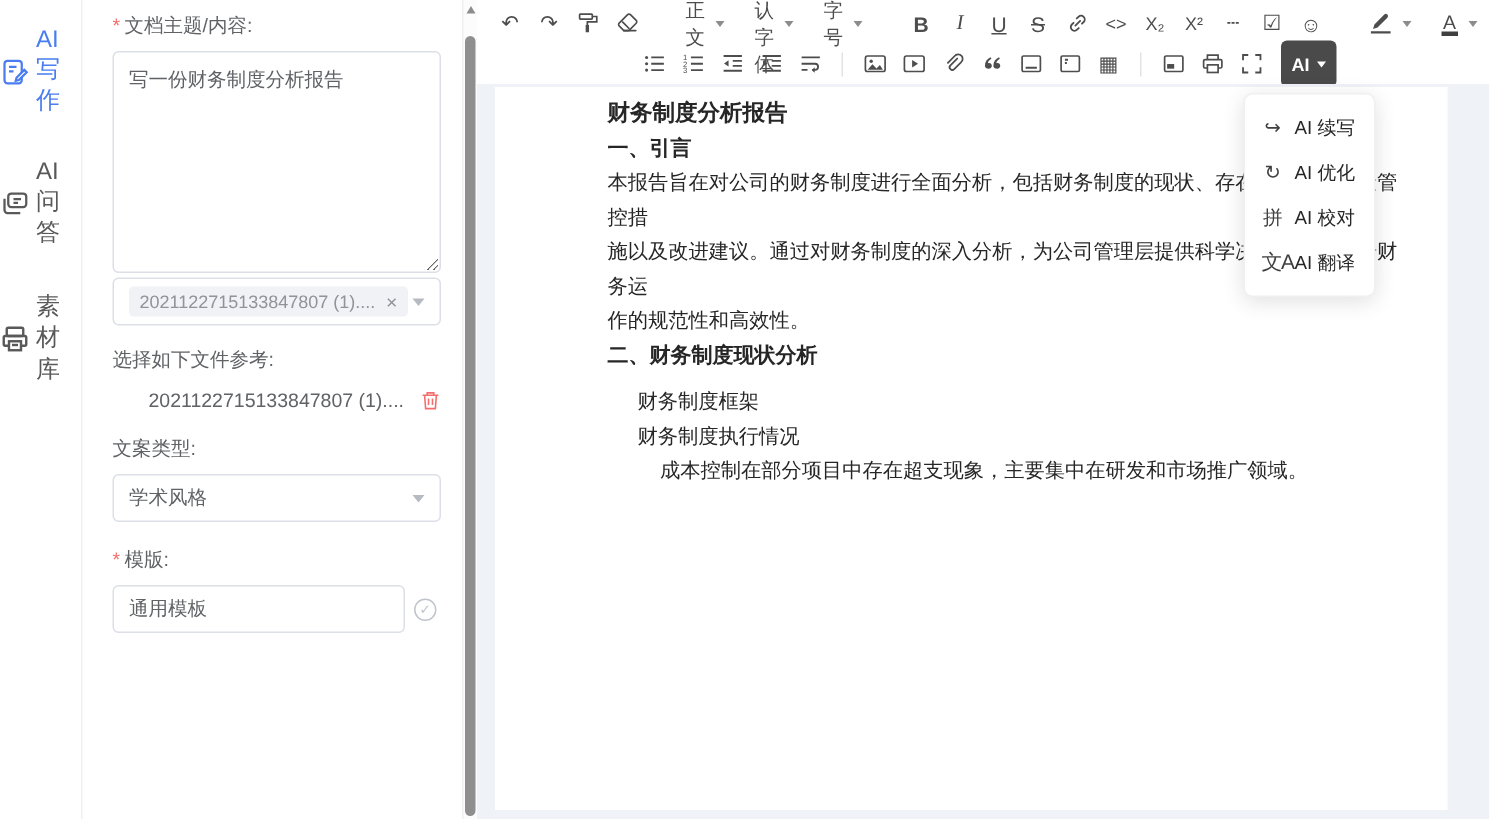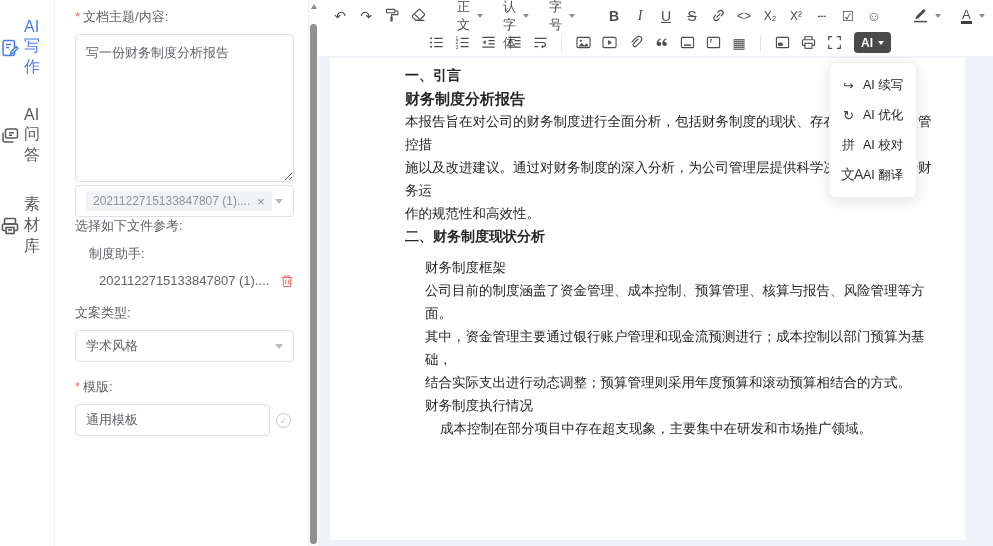--- a/index.html
+++ b/index.html
@@ -24,21 +24,21 @@
     padding:8px 10px; font-size:13px; color:#606266; resize:vertical; outline:none;
     font-family:inherit; line-height:1.5; }
   .select-box { position:relative; height:32px; border:1px solid #dcdfe6; border-radius:4px;
     display:flex; align-items:center; padding:0 26px 0 10px; color:#606266; background:#fff; }
   .caret { width:0; height:0; border-left:4px solid transparent; border-right:4px solid transparent;
     border-top:5px solid #b6bac1; }
   .select-box .caret { position:absolute; right:10px; top:13px; }
   .chip { background:#f0f2f5; border-radius:3px; padding:3px 7px; font-size:12px; color:#909399;
     display:inline-flex; align-items:center; gap:7px; max-width:190px; white-space:nowrap; }
   .chip-x { color:#909399; cursor:pointer; font-size:13px; line-height:1; }
-  .file-block { }
+  .file-block { margin-top:14px; }
   .file-assistant { margin:10px 0 0 14px; color:#606266; }
   .file-row { display:flex; align-items:center; justify-content:space-between; margin:10px 0 0 24px; color:#606266; }
   .trash { color:#f56c6c; cursor:pointer; }
   .trash svg { width:14px; height:14px; display:block; }
   .circle-check { width:15px; height:15px; border:1px solid #c0c4cc; border-radius:50%;
     color:#c0c4cc; font-size:9px; display:flex; align-items:center; justify-content:center;
     position:absolute; right:-22px; top:8px; }
   .tpl-select { margin-right:24px; }
 
   
@@ -62,21 +62,21 @@
   .tb-btn.underline { text-decoration:underline; }
   .tb-btn.strike { text-decoration:line-through; }
   .tb-btn.smallglyph { font-size:12px; }
   .fontcolor { border-bottom:3px solid #404040; line-height:1; font-size:13px; padding:0 1px; }
   .tb-sep { width:1px; height:16px; background:#e3e3e3; margin:0 7px; }
   .tb-select { display:flex; align-items:center; gap:7px; padding:0 9px; height:22px;
     font-size:13px; color:#4d4d4d; cursor:pointer; border-radius:3px; }
   .tb-select .ic svg { width:15px; height:15px; display:block; }
   .tb-select .caret { border-top-color:#8c8c8c; border-left-width:3.5px; border-right-width:3.5px; border-top-width:4px; }
   .tb-ai { display:flex; align-items:center; gap:5px; background:#4a4a4a; color:#fff;
-    border-radius:4px; height:21px; padding:0 7px; font-size:12px; font-weight:700; cursor:pointer; margin-left:6px; }
+    border-radius:4px; height:31px; padding:0 7px; font-size:12px; font-weight:700; cursor:pointer; margin-left:6px; }
   .tb-ai .caret { border-top-color:#fff; border-left-width:3px; border-right-width:3px; border-top-width:4px; }
 
   .canvas { flex:1; background:#eff2f7; padding:2px 28px 6px 12px; min-height:0; }
   .page { background:#fff; height:100%; padding:6px 25px 0 75px; overflow:hidden;
     font-size:13.5px; color:#262626; line-height:23px; }
   .blk { white-space:pre-wrap; }
   .blk.h1 { font-weight:700; font-size:15px; }
   .blk.h2 { font-weight:700; font-size:14px; }
   .blk.h3 { font-weight:400; }
   .ind1 { padding-left:20px; }
@@ -139,21 +139,20 @@
     <div class="select-box">
       <span class="chip">
         <span>2021122715133847807 (1)....</span>
         <span class="chip-x">×</span>
       </span>
       <span class="caret"></span>
     </div>
 
     <div class="file-block">
       <div>选择如下文件参考:</div>
-      <div class="file-assistant">制度助手:</div>
       <div class="file-row">
         <span>2021122715133847807 (1)....</span>
         <span class="trash">
             <svg viewBox="0 0 16 16" fill="none" stroke="currentColor" stroke-width="1.2">
               <path d="M2 4h12M5.5 4V2.2h5V4M3.5 4l.8 10.2h7.4L12.5 4M6.5 6.5v5M9.5 6.5v5"></path>
             </svg>
           </span>
       </div>
     </div>
 
@@ -338,30 +337,27 @@
             </svg>
           </span>
           <span class="tb-ai">
             <span>AI</span>
             <span class="caret"></span>
           </span>
         </div>
     </div>
     <div class="canvas">
       <div class="page" id="docpage">
+          <div class="blk h1">财务制度分析报告</div>
           <div class="blk h2">一、引言</div>
-          <div class="blk h1">财务制度分析报告</div>
           <div class="blk p">本报告旨在对公司的财务制度进行全面分析，包括财务制度的现状、存在的问题、风险管控措
 施以及改进建议。通过对财务制度的深入分析，为公司管理层提供科学决策依据，提升财务运
 作的规范性和高效性。</div>
           <div class="blk h2">二、财务制度现状分析</div>
           <div class="blk h3 ind1" style="margin-top: 8px;">财务制度框架</div>
-          <div class="blk p ind1">公司目前的制度涵盖了资金管理、成本控制、预算管理、核算与报告、风险管理等方面。
-其中，资金管理主要通过银行账户管理和现金流预测进行；成本控制以部门预算为基础，
-结合实际支出进行动态调整；预算管理则采用年度预算和滚动预算相结合的方式。</div>
           <div class="blk h3 ind1">财务制度执行情况</div>
           <div class="blk p ind2">成本控制在部分项目中存在超支现象，主要集中在研发和市场推广领域。</div>
         </div>
     </div>
     <div class="ai-menu" id="aimenu">
         <div class="menu-item">
           <span class="mi-ic">↪</span>
           <span>AI 续写</span>
         </div>
         <div class="menu-item">

